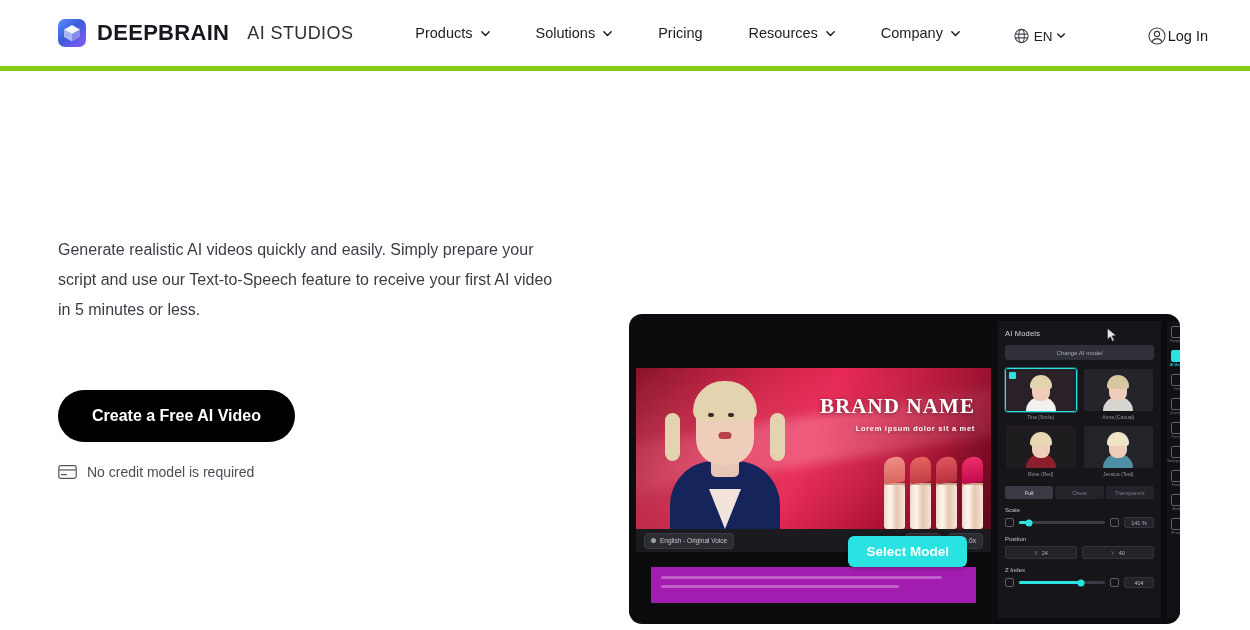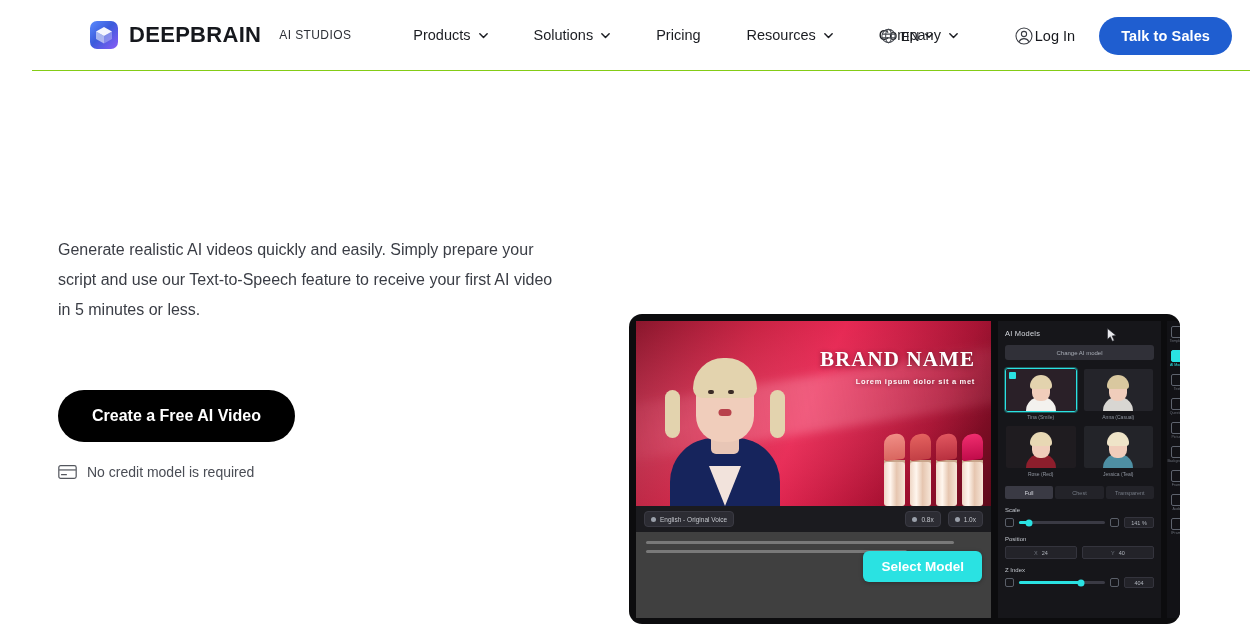--- a/index.html
+++ b/index.html
@@ -9,41 +9,40 @@
     background:#ffffff;
     color:#111214;
     -webkit-font-smoothing:antialiased;
   }
 
   
   .header {
     position:relative;
     height:71px;
     background:#ffffff;
-    border-bottom:1px solid #84cc16;
+    border-bottom:5px solid #84cc16;
     display:flex;
     align-items:center;
     padding:0 0 0 58px;
-    margin-left:32px;
   }
 
   .brand { display:flex; align-items:center; gap:11px; flex:none; }
   .brand-mark {
     width:28px; height:28px; position:relative; flex:none;
     border-radius:7px;
     background:linear-gradient(135deg,#5b8cff 0%,#3b5bdb 45%,#8a5cf6 100%);
     display:flex; align-items:center; justify-content:center;
   }
   .brand-mark svg { display:block; }
   .brand-name {
     font-size:22px; font-weight:700; letter-spacing:.3px; color:#16181d;
     white-space:nowrap;
   }
   .brand-sub {
-    font-size:12px; font-weight:500; letter-spacing:.4px; color:#2c2f36;
+    font-size:18px; font-weight:500; letter-spacing:.4px; color:#2c2f36;
     white-space:nowrap; margin-left:7px;text-align:center;
   }
 
   .nav { display:flex; align-items:flex-end; margin-left:62px; }
   .nav-item {
     display:flex; align-items:center; gap:7px;
     font-size:14.5px; color:#1b1d22; font-weight:400;
     padding:0 0; margin-right:46px; white-space:nowrap;
     cursor:pointer;
   }
@@ -110,20 +109,21 @@
     background:#0c0c0e; border-radius:13px;
     padding:7px 6px 6px 7px;
     display:flex; overflow:hidden;
   }
   .mock-stage { width:355px; flex:none; display:flex; flex-direction:column; }
 
   .stage-canvas {
     position:relative; height:185px; width:100%;
     background:linear-gradient(115deg,#7e0d22 0%,#c01536 28%,#e21c49 48%,#a31030 78%,#5c0a1a 100%);
     overflow:hidden;
+    margin-top:47px;
   }
   .swoosh {
     position:absolute; left:-40%; top:-30%;
     width:180%; height:170%;
     background:radial-gradient(ellipse at 30% 40%, rgba(255,120,150,.40) 0%, rgba(255,90,130,0) 55%);
     transform:rotate(-16deg);
   }
   .swoosh2 {
     position:absolute; left:-10%; top:28%;
     width:130%; height:30%;
@@ -194,21 +194,21 @@
   }
   .pill {
     background:#2c2c33; border:1px solid #3a3a43; border-radius:4px;
     height:16px; display:flex; align-items:center; gap:4px; padding:0 6px;
     font-size:6.5px; color:#c3c6cc; white-space:nowrap;
   }
   .pill .dot { width:5px; height:5px; border-radius:50%; background:#9aa0aa; flex:none; }
   .bar-right { display:flex; gap:7px; }
 
   .script-box {
-    flex:1; background:#404040; margin:0; position:relative;
+    flex:1; background:#a21caf; margin:15px; position:relative;
     padding:9px 10px;
   }
   .script-line {
     height:3px; background:rgba(255,255,255,.30); border-radius:2px; margin-bottom:6px;
   }
   .select-model {
     position:absolute; right:9px; bottom:36px;
     background:#2ae2e2; color:#ffffff; border:none;
     font-family:inherit; font-size:13.5px; font-weight:700;
     padding:8px 18px; border-radius:6px; cursor:pointer;
@@ -375,21 +375,20 @@
       <span class="avatar">
         <svg viewBox="0 0 18 18" width="18" height="18">
           <circle cx="9" cy="9" r="8" stroke="#3a3d44" stroke-width="1.1" fill="none"></circle>
           <circle cx="9" cy="7" r="2.6" stroke="#3a3d44" stroke-width="1.1" fill="none"></circle>
           <path d="M4.2 14.6c1-2 2.7-3 4.8-3s3.8 1 4.8 3" stroke="#3a3d44" stroke-width="1.1" fill="none" stroke-linecap="round"></path>
         </svg>
       </span>
       <span>Log In</span>
     </div>
 
-    <button class="cta-top">Talk to Sales</button>
   </div>
 </div>
 
 <div class="hero">
 
   <div class="hero-left">
     <p class="hero-sub">Generate realistic AI videos quickly and easily. Simply prepare your script and use our Text-to-Speech feature to receive your first AI video in 5 minutes or less.</p>
     <button class="cta-main">Create a Free AI Video</button>
     <div class="nocard">
       <span>

